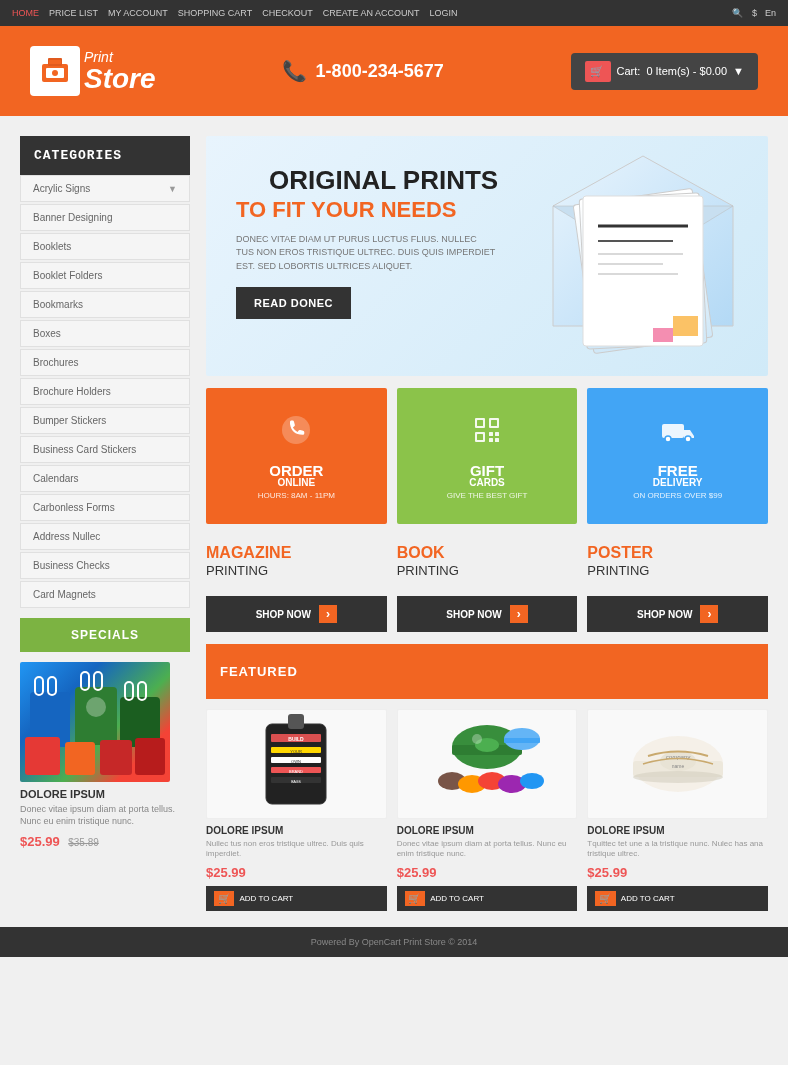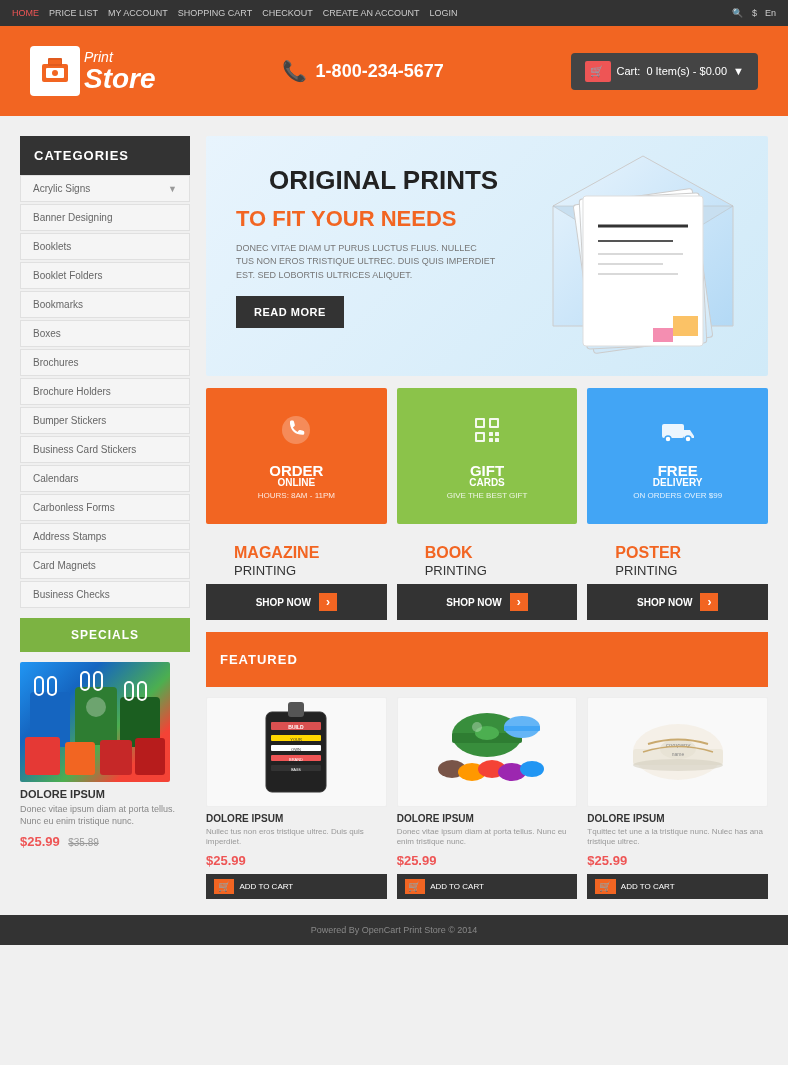--- a/index.html
+++ b/index.html
@@ -23,59 +23,59 @@
     .phone-area { display: flex; align-items: center; gap: 8px; color: white; font-size: 18px; font-weight: bold; }
     .phone-icon { font-size: 20px; }
     .cart-btn { background: #444; color: white; padding: 8px 14px; border-radius: 4px; font-size: 11px; display: flex; align-items: center; gap: 6px; cursor: pointer; }
     .cart-icon-btn { background: #e55; padding: 4px 6px; border-radius: 2px; }
 
     
     .main-content { display: flex; gap: 0; padding: 20px 20px 0 20px; }
 
     
     .sidebar { width: 170px; flex-shrink: 0; }
-    .categories-header { background: #333; color: white; font-size: 13px; font-weight: bold; padding: 12px 14px; letter-spacing: 1px; }
+    .categories-header { background: #333; color: white; font-size: 13px; font-weight: bold; padding: 12px 14px; letter-spacing: 1px; font-family: Liberation Mono, monospace; }
     .cat-item { background: #f5f5f5; border: 1px solid #e0e0e0; padding: 7px 12px; font-size: 10px; color: #666; cursor: pointer; display: flex; justify-content: space-between; align-items: center; margin-bottom: 2px; }
     .cat-arrow { font-size: 9px; color: #999; }
     .specials-btn { background: #7cb342; color: white; font-size: 12px; font-weight: bold; padding: 10px 14px; text-align: center; margin-top: 10px; cursor: pointer; letter-spacing: 1px; }
     .sidebar-product { margin-top: 10px; }
     .sidebar-product-img { width: 150px; height: 120px; background: linear-gradient(135deg, #2196F3 0%, #1565C0 30%, #4CAF50 60%, #f44336 80%); border-radius: 2px; display: flex; align-items: center; justify-content: center; overflow: hidden; position: relative; }
     .sidebar-product-name { font-size: 11px; font-weight: bold; color: #333; margin-top: 6px; text-transform: uppercase; }
     .sidebar-product-desc { font-size: 9px; color: #888; margin-top: 4px; line-height: 1.3; }
     .sidebar-product-price { color: #e55; font-size: 13px; font-weight: bold; margin-top: 6px; }
     .sidebar-product-old-price { color: #999; text-decoration: line-through; font-size: 10px; margin-left: 4px; }
 
     
     .right-content { flex: 1; padding-left: 16px; }
 
     
     .hero { background: linear-gradient(135deg, #e8f4fd 0%, #d0eaf8 100%); height: 240px; border-radius: 2px; display: flex; align-items: flex-start; padding: 30px 30px; position: relative; overflow: hidden; margin-bottom: 12px; }
     .hero-text { z-index: 2; flex: 1; }
     .hero-title { font-size: 26px; font-weight: 900; color: #222; text-transform: uppercase; line-height: 1.1; margin-left: 33px; }
-    .hero-subtitle { color: #f26522; font-size: 22px; font-weight: 900; text-transform: uppercase; margin-top: 11px; }
+    .hero-subtitle { color: #f26522; font-size: 22px; font-weight: 900; text-transform: uppercase; margin-top: 2px; }
     .hero-desc { font-size: 9px; color: #777; margin-top: 10px; line-height: 1.5; max-width: 260px; }
     .hero-btn { background: #333; color: white; padding: 10px 18px; font-size: 11px; font-weight: bold; margin-top: 14px; display: inline-block; cursor: pointer; letter-spacing: 0.5px; }
     .hero-image { position: absolute; right: 20px; top: 10px; width: 210px; height: 220px; }
     .hero-image svg { width: 100%; height: 100%; }
 
     
     .feature-boxes { display: flex; gap: 10px; margin-bottom: 12px; }
     .feature-box { flex: 1; height: 136px; border-radius: 2px; display: flex; flex-direction: column; align-items: center; justify-content: center; color: white; text-align: center; padding: 14px; cursor: pointer; }
     .feature-box.orange { background: #f26522; }
     .feature-box.green { background: #8bc34a; }
     .feature-box.blue { background: #42a5f5; }
     .feature-box-icon { font-size: 28px; margin-bottom: 8px; }
     .feature-box-title { font-size: 15px; font-weight: 900; text-transform: uppercase; line-height: 1; }
     .feature-box-subtitle { font-size: 10px; font-weight: bold; text-transform: uppercase; line-height: 1; text-align: right; }
     .feature-box-note { font-size: 8px; text-transform: uppercase; margin-top: 3px; opacity: 0.85; }
 
     
     .print-sections { display: flex; gap: 10px; margin-bottom: 12px; }
     .print-section { flex: 1; }
-    .print-section-header { font-size: 14px; font-weight: normal; color: #333; padding: 8px 0 6px 0; margin-left: 28px; }
+    .print-section-header { font-size: 14px; font-weight: normal; color: #333; padding: 8px 0 18px 0; }
     .print-section-header .print-type { color: #f26522; font-weight: bold; font-size: 16px; }
     .print-section-header .printing-word { color: #333; font-size: 13px; }
     .shop-now-btn { background: #333; color: white; padding: 9px 14px; font-size: 10px; font-weight: bold; display: flex; align-items: center; justify-content: center; cursor: pointer; }
     .shop-arrow { background: #f26522; padding: 2px 7px; font-size: 12px; margin-left: 8px; }
 
     
     .featured-header { background: #f26522; color: white; font-size: 13px; font-weight: bold; padding: 20px 14px; letter-spacing: 1px; margin-bottom: 10px; }
     .featured-products { display: flex; gap: 10px; }
     .product-card { flex: 1; }
     .product-img { width: 100%; height: 110px; background: #f9f9f9; border: 1px solid #eee; display: flex; align-items: center; justify-content: center; border-radius: 2px; overflow: hidden; }
@@ -172,27 +172,27 @@
     <div class="cat-item">
         <span>Business Card Stickers</span>
       </div>
     <div class="cat-item">
         <span>Calendars</span>
       </div>
     <div class="cat-item">
         <span>Carbonless Forms</span>
       </div>
     <div class="cat-item">
-        <span>Address Stamps</span>
+        <span>Address Nullec</span>
+      </div>
+    <div class="cat-item">
+        <span>Business Checks</span>
       </div>
     <div class="cat-item">
         <span>Card Magnets</span>
-      </div>
-    <div class="cat-item">
-        <span>Business Checks</span>
       </div>
 
     <div class="specials-btn">SPECIALS</div>
 
     <div class="sidebar-product">
       <div class="sidebar-product-img">
 
         <svg viewBox="0 0 150 120" width="150" height="120">
           <rect x="10" y="30" width="40" height="55" rx="4" fill="#1565C0"></rect>
           <rect x="15" y="15" width="8" height="18" rx="4" stroke="white" stroke-width="2" fill="none"></rect>
@@ -220,21 +220,21 @@
     </div>
   </div>
 
   <div class="right-content">
 
     <div class="hero">
       <div class="hero-text">
         <div class="hero-title">ORIGINAL PRINTS</div>
         <div class="hero-subtitle">TO FIT YOUR NEEDS</div>
         <div class="hero-desc">DONEC VITAE DIAM UT PURUS LUCTUS FLIUS. NULLEC TUS NON EROS TRISTIQUE ULTREC. DUIS QUIS IMPERDIET EST. SED LOBORTIS ULTRICES ALIQUET.</div>
-        <div class="hero-btn">READ MORE</div>
+        <div class="hero-btn">READ DONEC</div>
       </div>
       <div class="hero-image">
         <svg viewBox="0 0 200 220" xmlns="http://www.w3.org/2000/svg">
 
           <defs>
             <linearGradient id="envGrad" x1="0" y1="0" x2="1" y2="1">
               <stop offset="0%" stop-color="#e8f4fd"></stop>
               <stop offset="100%" stop-color="#b3d9f5"></stop>
             </linearGradient>
             <linearGradient id="paperGrad" x1="0" y1="0" x2="0" y2="1">

